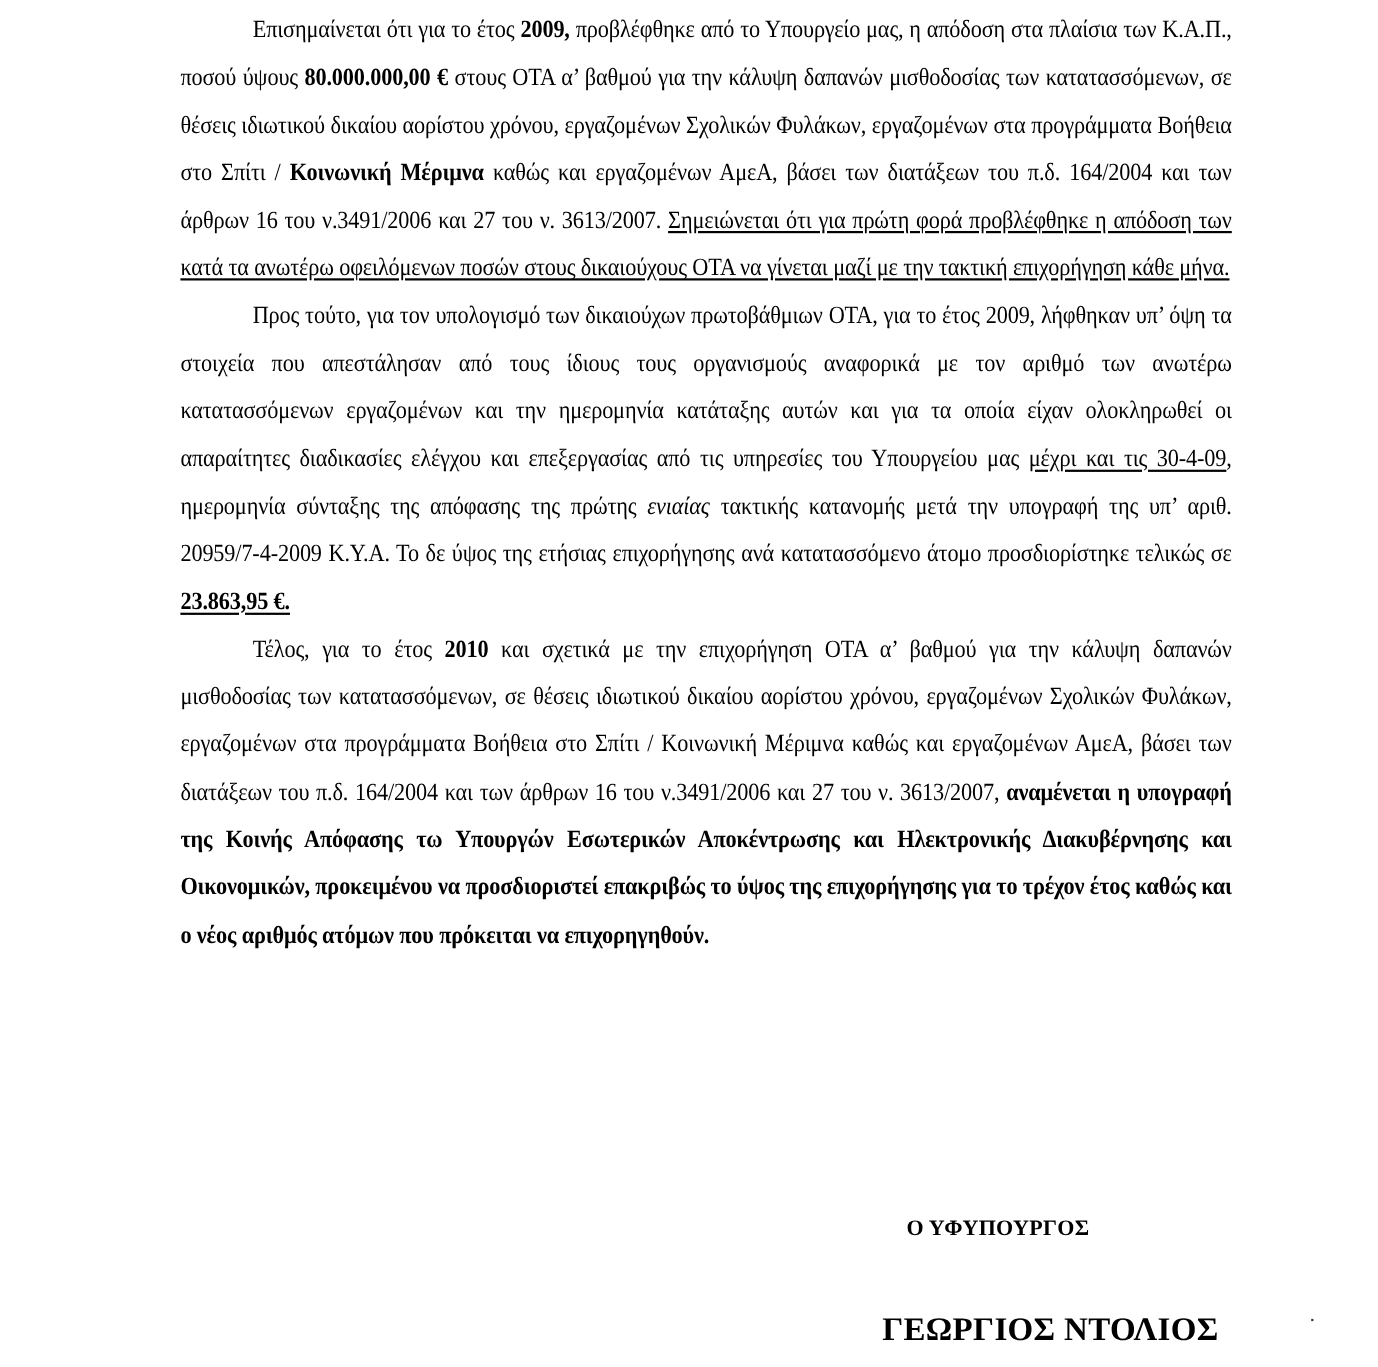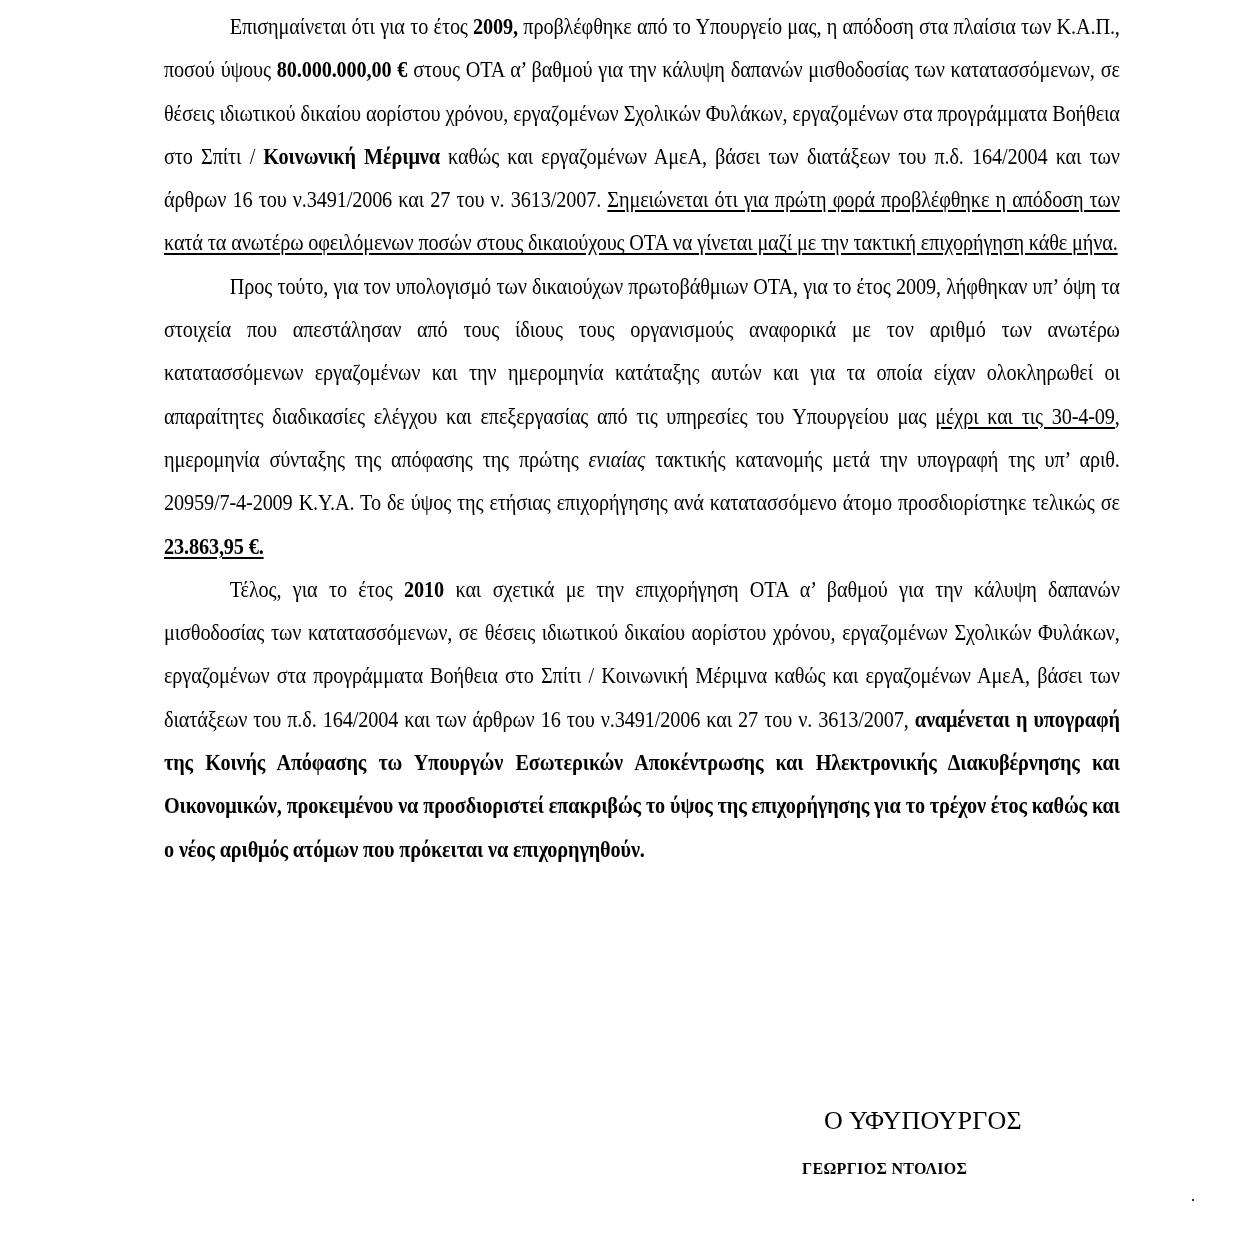--- a/index.html
+++ b/index.html
@@ -21,25 +21,25 @@
       transform: scaleX(0.9);
       transform-origin: left top;
       width: 1062px;
     }
     p.para.p1 { margin-bottom: 0; }
     b { font-weight: bold; }
     .u { text-decoration: underline; text-underline-offset: 3px; }
     i { font-style: italic; }
     .sig-title {
       position: absolute; left: 824px; top: 1106px;
-      font-size: 26px; font-weight: normal; letter-spacing: 0.3px; text-align: center;
+      font-size: 20px; font-weight: bold; letter-spacing: 0.3px; text-align: center;
     }
     .sig-name {
-      position: absolute; left: 802px; top: 1160px;
-      font-size: 16px; font-weight: bold; letter-spacing: 0.3px;
+      position: absolute; left: 802px; top: 1192px;
+      font-size: 30px; font-weight: bold; letter-spacing: 0.3px;
     }
     .speck {
       position: absolute; left: 1192px; top: 1199px; width: 2px; height: 2px; background: #333;
     }
   </style>
 </head>
 <body>
 
 <div class="page">
   <p class="para p1">

